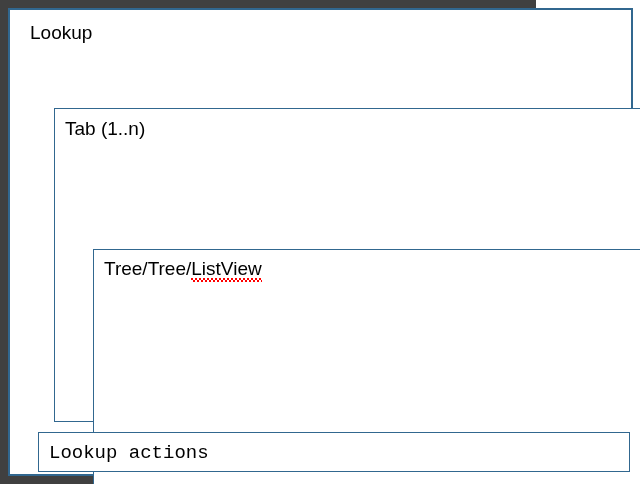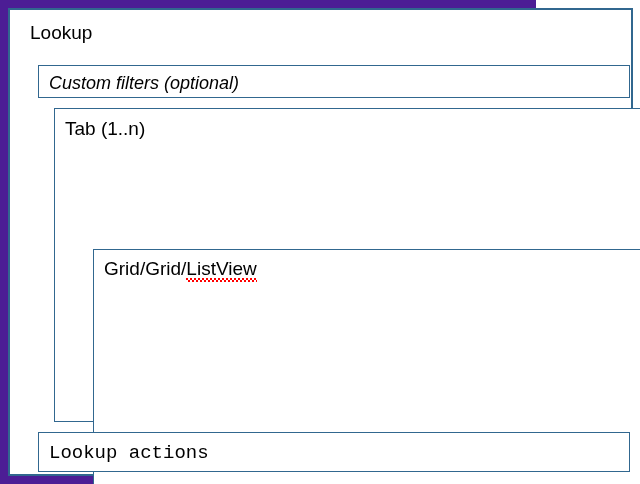--- a/index.html
+++ b/index.html
@@ -14,21 +14,21 @@
     height: 484px;
     overflow: hidden;
     font-family: "Liberation Sans", sans-serif;
     color: #000000;
   }
 
   .canvas {
     position: relative;
     width: 536px;
     height: 484px;
-    background: #4c1d95;
+    background: #404040;
   }
 
   
   .wf-box {
     position: absolute;
     box-sizing: border-box;
     background: #ffffff;
     border: 1px solid #31678f;
   }
 
@@ -135,29 +135,26 @@
 </style>
 </head>
 <body>
 
 <div class="canvas">
 
   <div class="wf-box box-lookup">
 
     <div class="wf-label label-lookup">Lookup</div>
 
-    <div class="wf-box box-filters">
-      <div class="wf-label label-filters">Custom filters (optional)</div>
-    </div>
 
     <div class="wf-box box-tab">
       <div class="wf-label label-tab">Tab (1..n)</div>
 
       <div class="wf-box box-grid">
-        <div class="wf-label label-grid"><span>Grid/Grid/</span><span class="misspelled">ListView</span></div>
+        <div class="wf-label label-grid"><span>Tree/Tree/</span><span class="misspelled">ListView</span></div>
       </div>
     </div>
 
     <div class="wf-box box-actions">
       <div class="wf-label label-actions">Lookup actions</div>
     </div>
 
   </div>
 </div>
 

